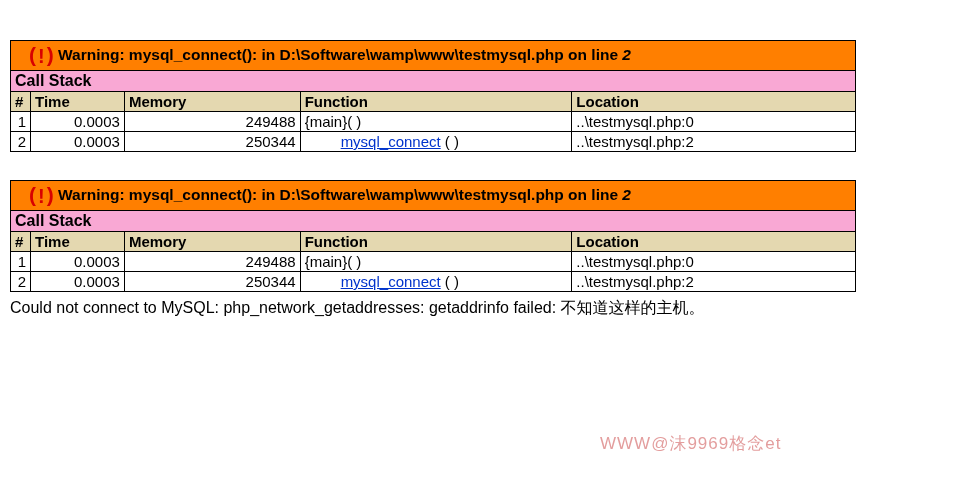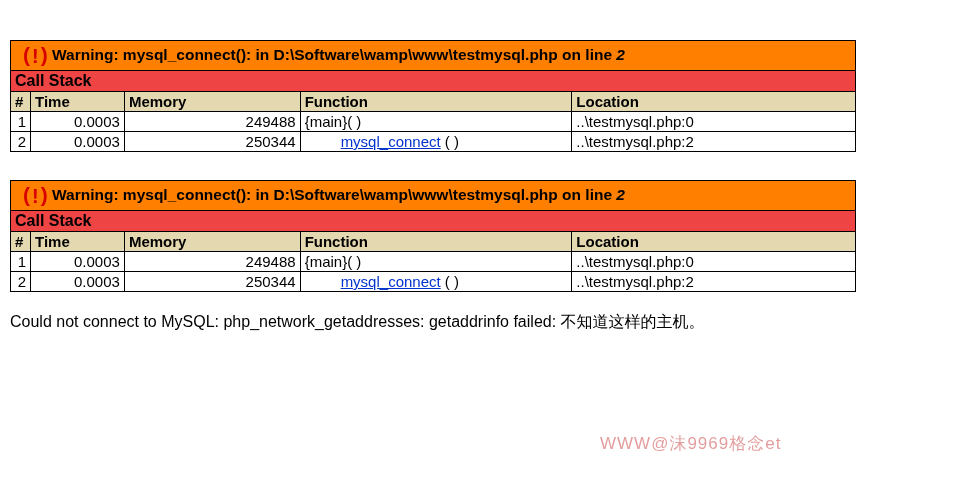--- a/index.html
+++ b/index.html
@@ -19,21 +19,21 @@
     margin-top: 28px;
   }
   .error-box:first-of-type {
     margin-top: 30px;
   }
   .header-row {
     background: #ff7f00;
     border: 1px solid #000;
   }
   .header-cell {
-    padding: 2px 12px;
+    padding: 2px 18px;
     font-weight: bold;
     font-size: 15.5px;
     vertical-align: middle;
   }
   .bang-outer {
     color: #d80000;
     font-weight: bold;
     font-size: 21px;
     vertical-align: middle;
   }
@@ -42,21 +42,21 @@
     font-weight: bold;
     font-size: 20px;
     vertical-align: middle;
     display: inline-block;
     padding: 0 2px;
   }
   .line-num {
     font-style: italic;
   }
   .callstack-row {
-    background: #ef4444;
+    background: #f9a8d4;
     font-weight: bold;
     font-size: 16px;
   }
   .callstack-row td {
     padding: 1px 4px;
     border: 1px solid #000;
   }
   .col-headers {
     background: #E4D8B0;
     font-weight: bold;
@@ -76,21 +76,21 @@
     font-size: 15px;
   }
   .rnum { text-align: right; }
   .fn-link {
     color: #0033cc;
     text-decoration: underline;
     cursor: pointer;
     margin-left: 36px;
   }
   .footer-msg {
-    margin-top: 20px;
+    margin-top: 6px;
     font-size: 16px;
   }
   .watermark {
     position: absolute;
     left: 600px;
     top: 432px;
     font-size: 17px;
     color: rgba(200,60,60,0.5);
     letter-spacing: 1px;
     font-weight: 500;

